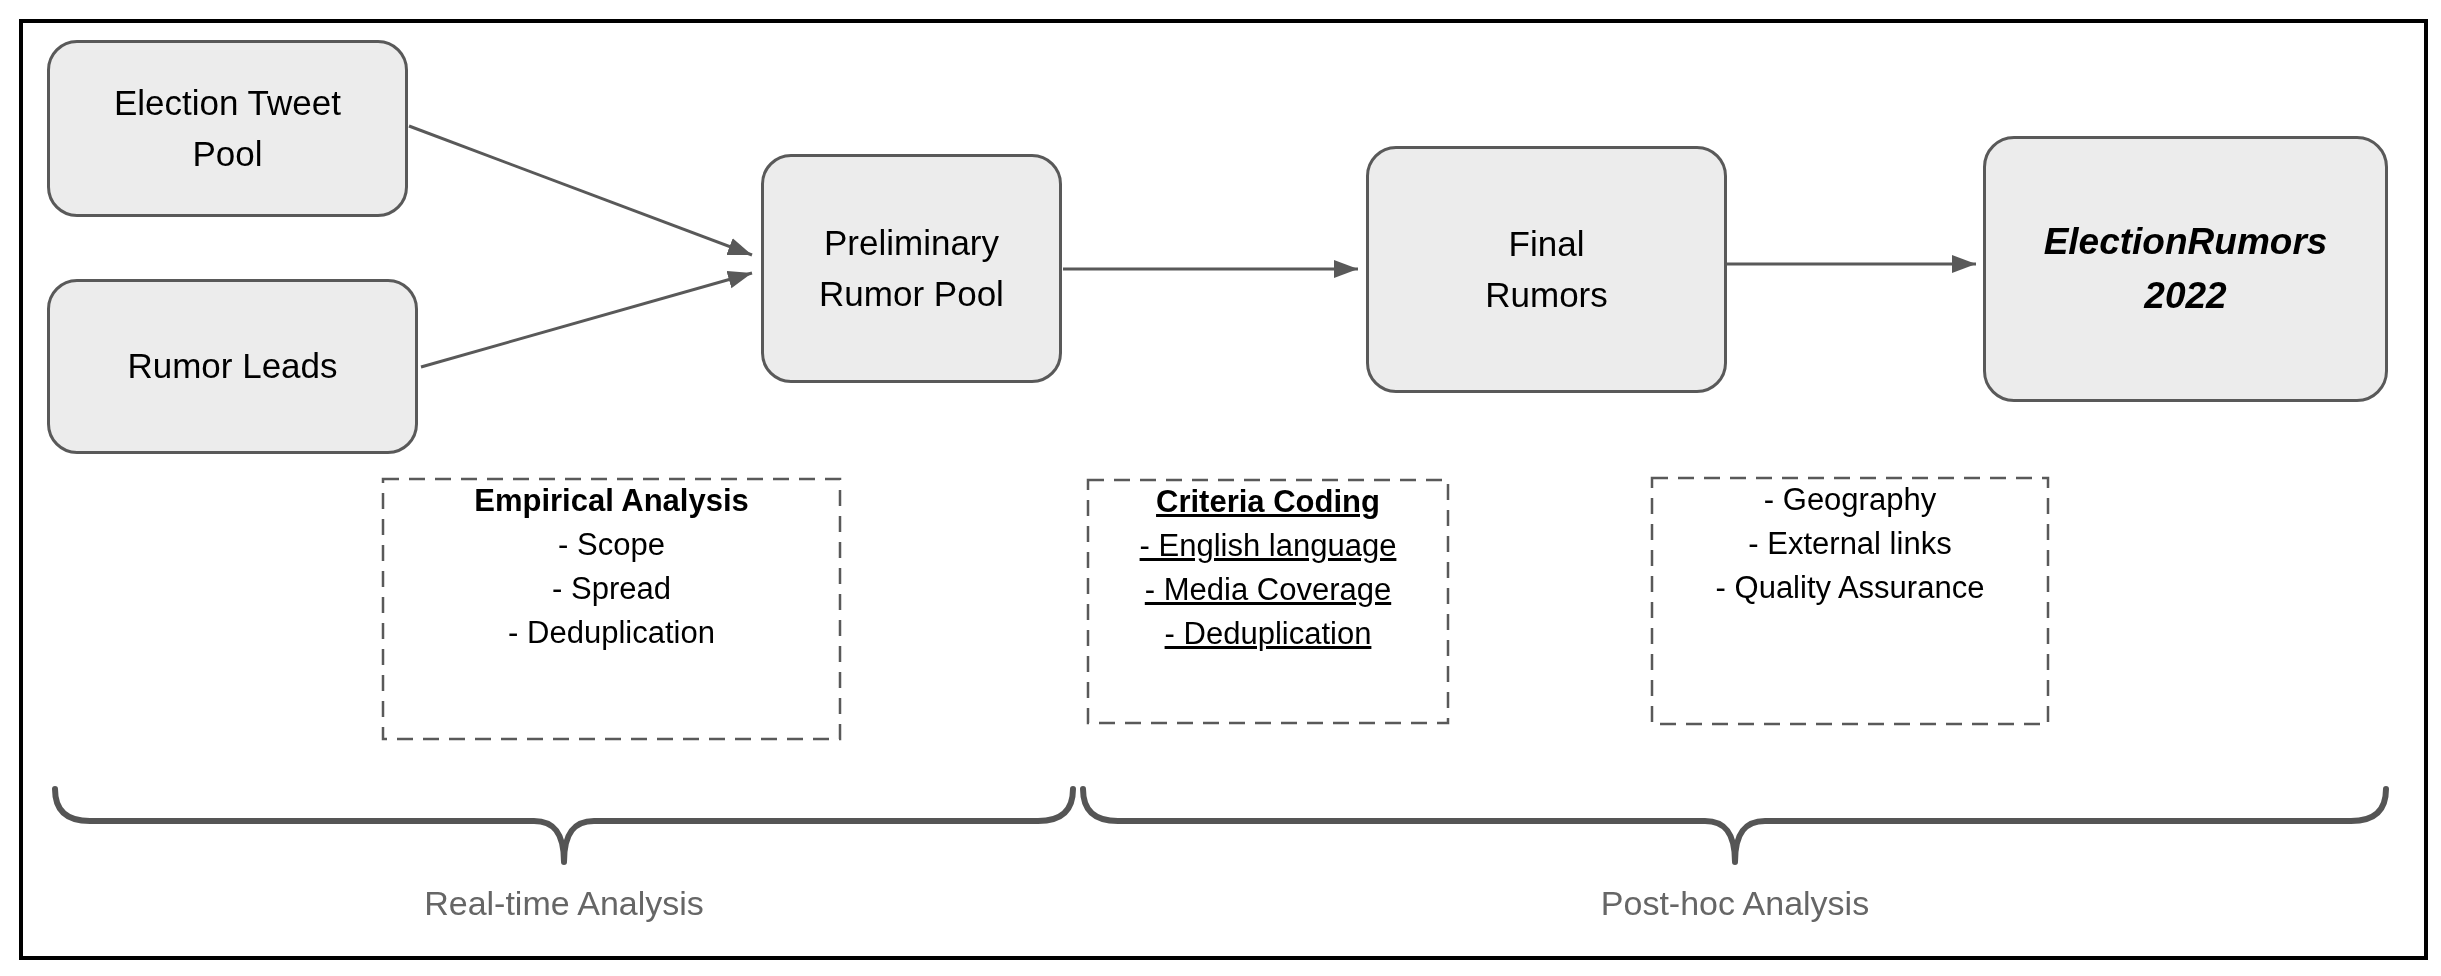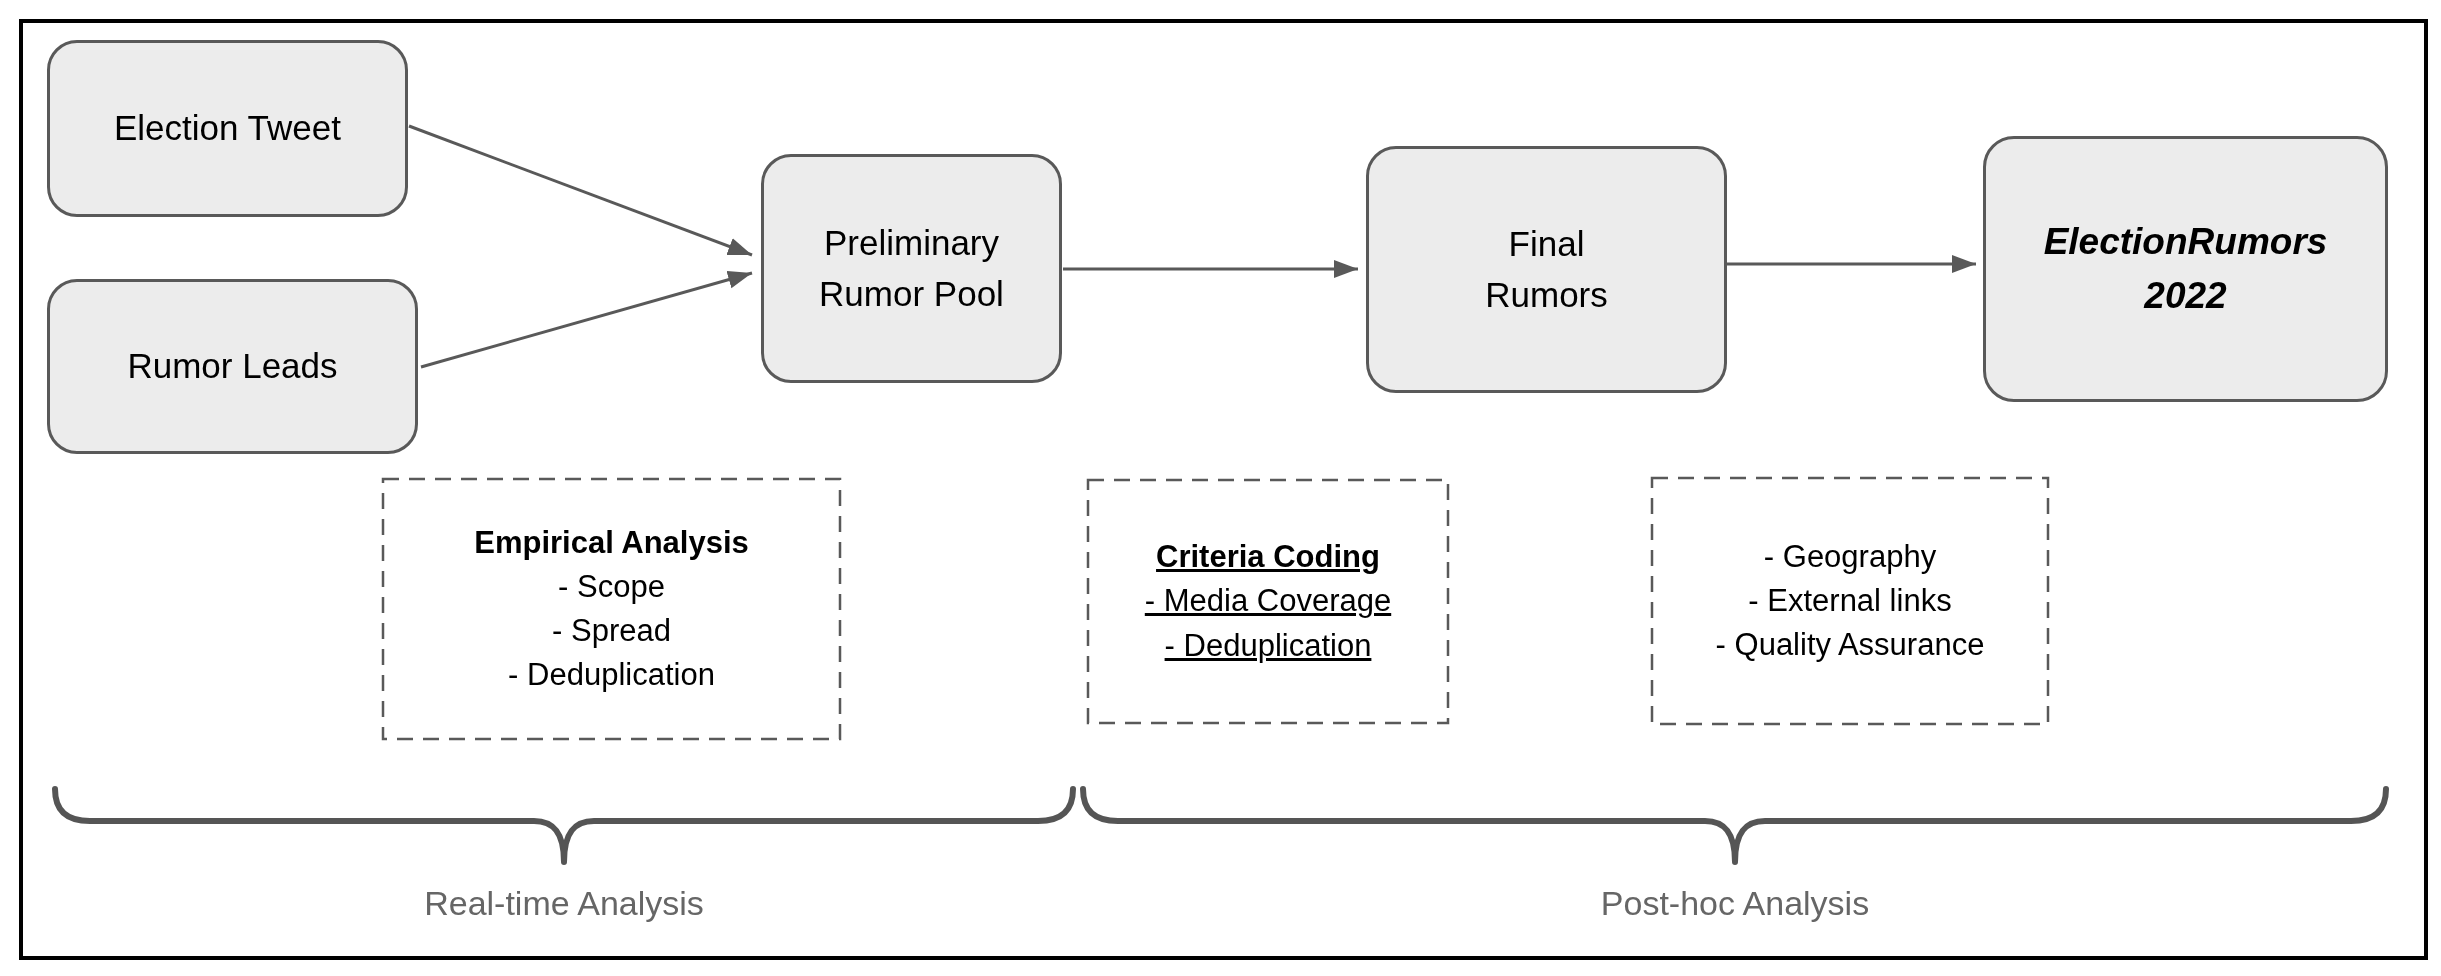--- a/index.html
+++ b/index.html
@@ -53,21 +53,21 @@
     font-weight: bold;
     font-style: italic;
     font-size: 37px;
   }
   .note {
     position: absolute;
     box-sizing: border-box;
     display: flex;
     flex-direction: column;
     align-items: center;
-    justify-content: center;
+    justify-content: flex-start;
     text-align: center;
     font-size: 31px;
     line-height: 1.42;
     color: #000000;
   }
   .note-title { font-weight: bold; }
   .zone-label {
     position: absolute;
     transform: translateX(-50%);
     font-size: 34px;
@@ -100,20 +100,21 @@
 
     <path d="M 55 789 C 55 811 67 821 90 821 L 534 821 C 553 821 564 832 564 862
              C 564 832 575 821 594 821 L 1038 821 C 1061 821 1073 811 1073 789" fill="none" stroke="#555555" stroke-width="6" stroke-linecap="round" stroke-linejoin="round"></path>
     <path d="M 1083 789 C 1083 811 1095 821 1118 821 L 1705 821 C 1724 821 1735 832 1735 862
              C 1735 832 1746 821 1765 821 L 2351 821 C 2374 821 2386 811 2386 789" fill="none" stroke="#555555" stroke-width="6" stroke-linecap="round" stroke-linejoin="round"></path>
   </svg>
 
   <div class="node" id="node-election-tweet-pool" style="left:47px; top:40px; width:361px; height:177px;">
     <div class="node-label">
       <span class="line">Election Tweet</span>
+      <span class="line">Pool</span>
     </div>
   </div>
 
   <div class="node" id="node-rumor-leads" style="left:47px; top:279px; width:371px; height:175px;">
     <div class="node-label">
       <span class="line">Rumor Leads</span>
     </div>
   </div>
 
   <div class="node" id="node-preliminary-rumor-pool" style="left:761px; top:154px; width:301px; height:229px;">
@@ -139,20 +140,21 @@
 
   <div class="note" style="left:383px; top:479px; width:457px; height:260px;">
     <div class="note-title">Empirical Analysis</div>
     <div class="note-item">- Scope</div>
     <div class="note-item">- Spread</div>
     <div class="note-item">- Deduplication</div>
   </div>
 
   <div class="note" style="left:1088px; top:480px; width:360px; height:243px;text-decoration:underline;">
     <div class="note-title">Criteria Coding</div>
+    <div class="note-item">- English language</div>
     <div class="note-item">- Media Coverage</div>
     <div class="note-item">- Deduplication</div>
   </div>
 
   <div class="note" style="left:1652px; top:478px; width:396px; height:246px;">
     <div class="note-item">- Geography</div>
     <div class="note-item">- External links</div>
     <div class="note-item">- Quality Assurance</div>
   </div>
 

